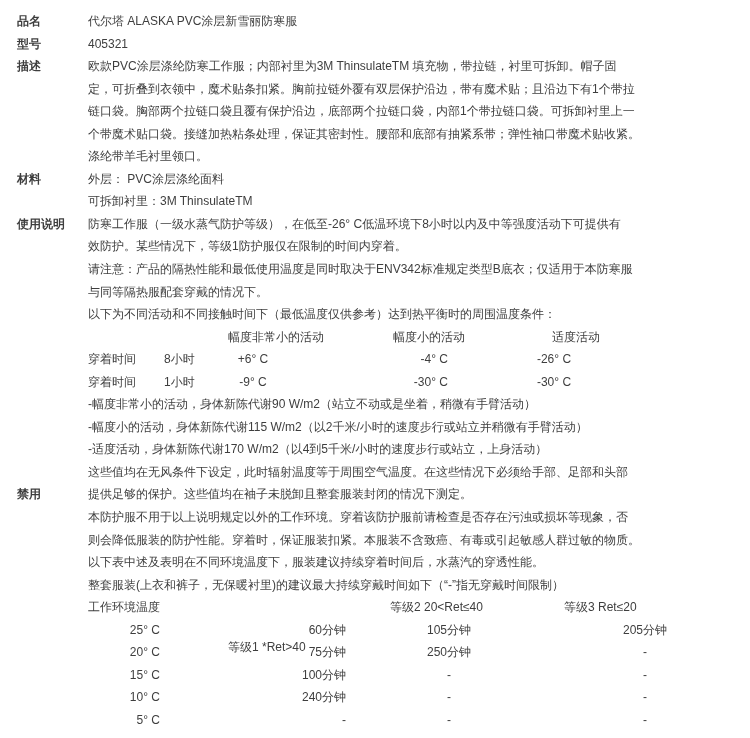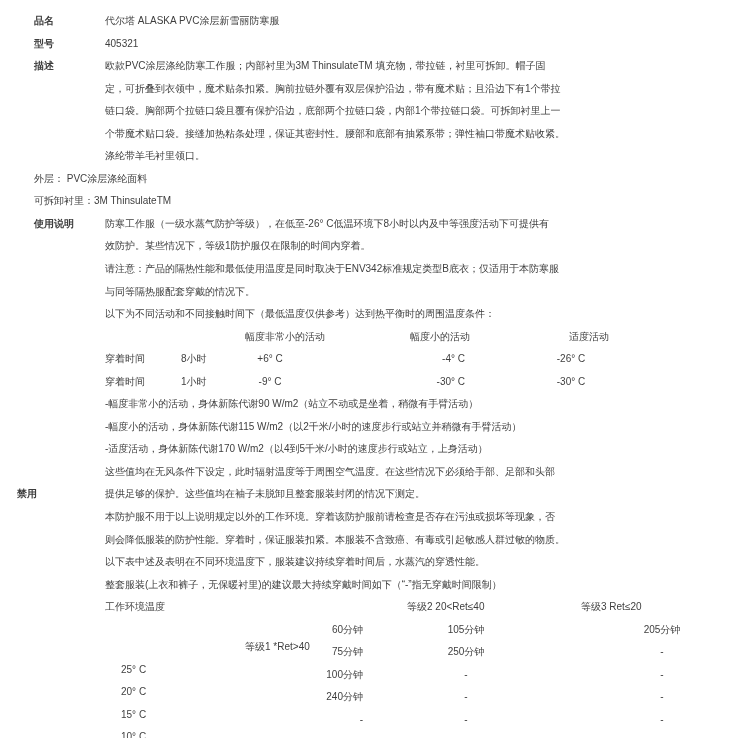--- a/index.html
+++ b/index.html
@@ -1,23 +1,23 @@
 <!DOCTYPE html>
 <html><head>
 <meta charset="utf-8">
 <style>
   html,body{margin:0;padding:0;}
   body{width:750px;height:738px;background:#ffffff;overflow:hidden;}
   .doc{
     position:relative;
     box-sizing:border-box;
     width:750px;height:738px;
-    padding:10px 14px 0 34px;
+    padding:10px 14px 0 17px;
     font-family:"Liberation Sans","DejaVu Sans",sans-serif;
-    font-size:10px;
+    font-size:12px;
     line-height:22.55px;
     color:#3e3e3e;
   }
   .row{display:flex;}
   .lab{width:71px;flex:none;font-weight:bold;white-space:nowrap;}
   .body{flex:1;min-width:0;}
   .ln{white-space:nowrap;}
   
   .trow{position:relative;height:22.55px;}
   .trow span{position:absolute;top:0;white-space:nowrap;}
@@ -25,21 +25,21 @@
   .tr-label{left:0;} .tr-dur{left:76px;}
   .tr-v1{left:135px;width:60px;text-align:center;}
   .tr-v2{left:300px;width:60px;text-align:right;}
   .tr-v3{left:436px;width:60px;text-align:center;}
   
   .forbid-label{position:absolute;left:17px;font-weight:bold;white-space:nowrap;}
   
   .btrow{position:relative;height:22.55px;}
   .btrow span{position:absolute;top:0;white-space:nowrap;}
   .bh0{left:0;} .bh1{left:140px;margin-top:40px;} .bh2{left:302px;} .bh3{left:476px;}
-  .bt-temp{left:16px;width:72px;margin-top:40px;}
+  .bt-temp{left:0;width:72px;text-align:right;}
   .bt-v1{left:98px;width:160px;text-align:right;}
   .bt-v2{left:281px;width:160px;text-align:center;}
   .bt-v3{left:477px;width:160px;text-align:center;}
 </style>
 </head>
 <body>
 
 <div class="doc">
 
   <div class="row">
@@ -61,20 +61,21 @@
     <div class="body">
       <div class="ln">欧款PVC涂层涤纶防寒工作服；内部衬里为3M ThinsulateTM 填充物，带拉链，衬里可拆卸。帽子固</div>
       <div class="ln">定，可折叠到衣领中，魔术贴条扣紧。胸前拉链外覆有双层保护沿边，带有魔术贴；且沿边下有1个带拉</div>
       <div class="ln">链口袋。胸部两个拉链口袋且覆有保护沿边，底部两个拉链口袋，内部1个带拉链口袋。可拆卸衬里上一</div>
       <div class="ln">个带魔术贴口袋。接缝加热粘条处理，保证其密封性。腰部和底部有抽紧系带；弹性袖口带魔术贴收紧。</div>
       <div class="ln">涤纶带羊毛衬里领口。</div>
     </div>
   </div>
 
   <div class="row">
+    <span class="lab">材料</span>
     <div class="body">
       <div class="ln">外层： PVC涂层涤纶面料</div>
       <div class="ln">可拆卸衬里：3M ThinsulateTM</div>
     </div>
   </div>
 
   <div class="row">
     <span class="lab">使用说明</span>
     <div class="body">
       <div class="ln">防寒工作服（一级水蒸气防护等级），在低至-26° C低温环境下8小时以内及中等强度活动下可提供有</div>

